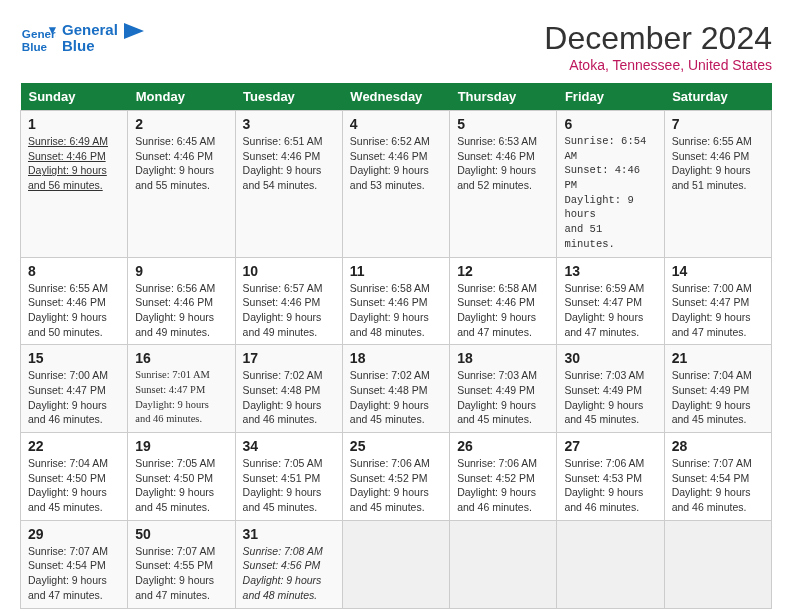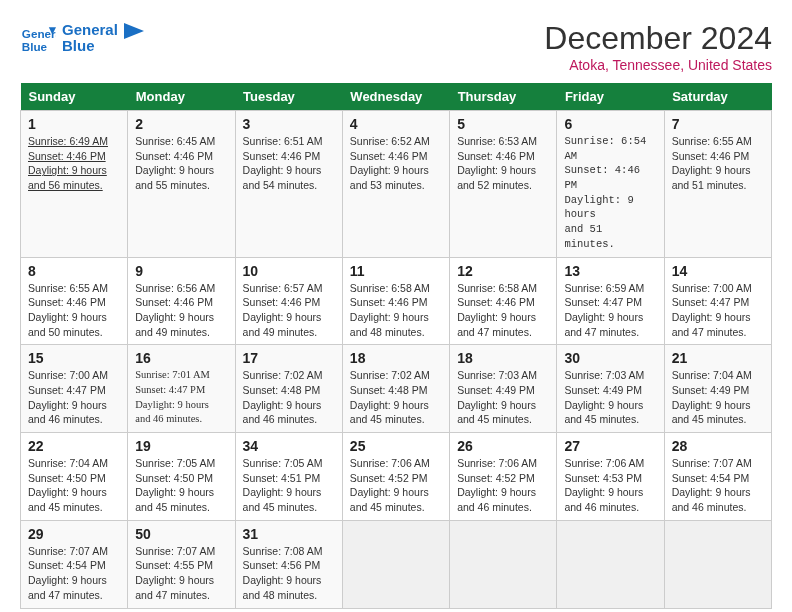--- a/index.html
+++ b/index.html
@@ -329,21 +329,21 @@
         </td>
         <td>
           <span class="day-num">50</span>
           <div class="day-info" style="white-space: pre-line;">Sunrise: 7:07 AM
 Sunset: 4:55 PM
 Daylight: 9 hours
 and 47 minutes.</div>
         </td>
         <td>
           <span class="day-num">31</span>
-          <div class="day-info" style="white-space: pre-line;">Sunrise: 7:08 AM
+          <div class="day-info" style="white-space: pre-line; font-style: italic;">Sunrise: 7:08 AM
 Sunset: 4:56 PM
 Daylight: 9 hours
 and 48 minutes.</div>
         </td>
         <td class="empty-cell"></td>
         <td class="empty-cell"></td>
         <td class="empty-cell"></td>
         <td class="empty-cell"></td>
       </tr>
     </tbody>

